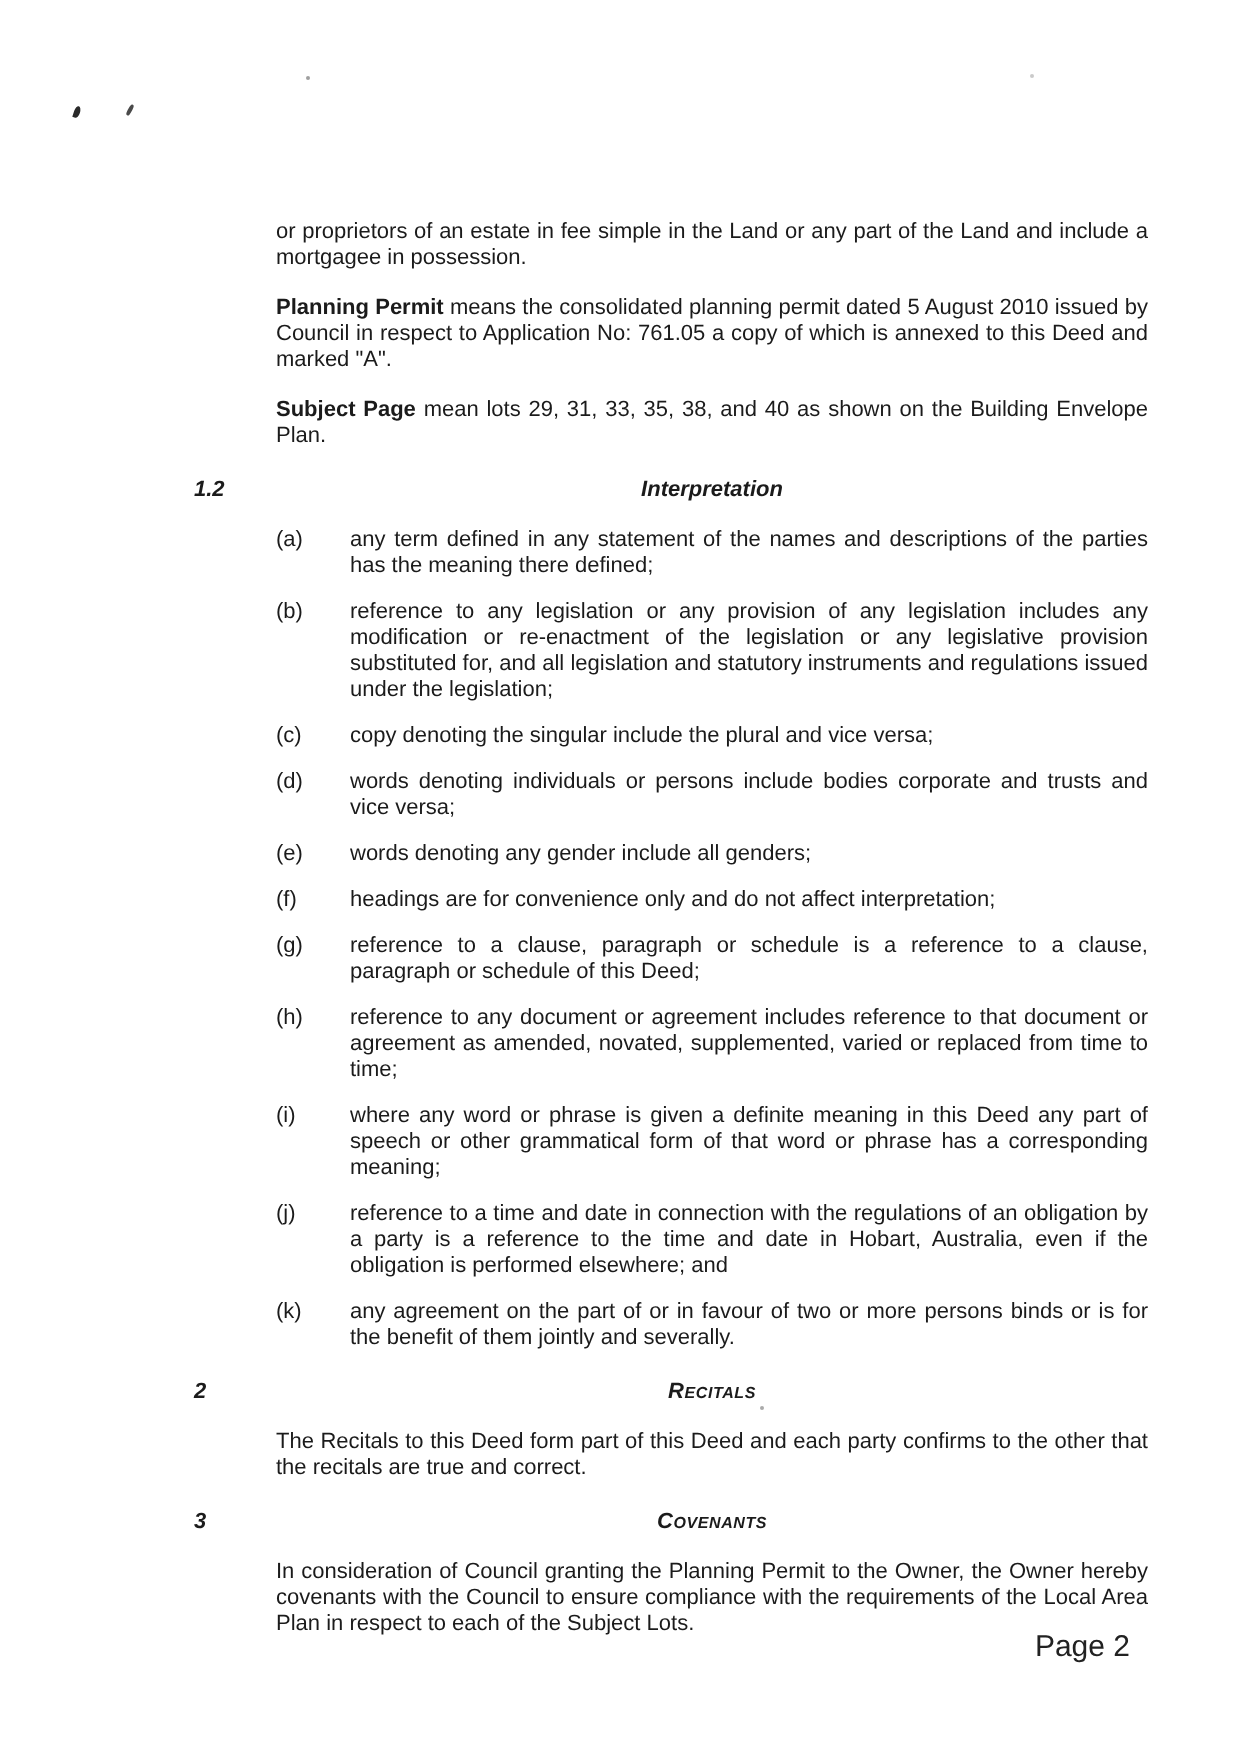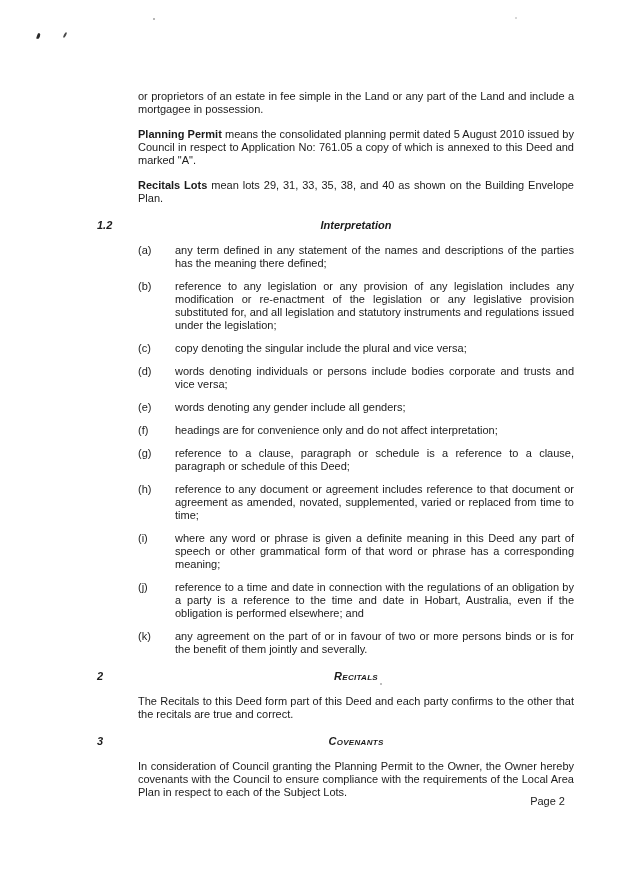--- a/index.html
+++ b/index.html
@@ -7,20 +7,21 @@
   body {
     width: 622px; height: 880px;
     font-family: "Liberation Sans", "DejaVu Sans", sans-serif;
     color: #1b1b1b;
     position: relative;
     overflow: hidden;
   }
   .page {
     position: absolute; inset: 0;
     background: #ffffff;
+    margin-top: 20px;
   }
   .content {
     position: absolute;
     left: 97px; top: 90px;
     width: 477px;
     font-size: 11px;
     line-height: 13px;
   }
   .para {
     text-align: justify;
@@ -42,21 +43,21 @@
     display: flex;
     margin-left: 41px;
     margin-bottom: 10px;
   }
   .item-label { width: 37px; flex: 0 0 37px; }
   .item-text { flex: 1; text-align: justify; }
   .intro-para { margin-bottom: 12px; }
   .footer-page {
     position: absolute;
     right: 57px; top: 795px;
-    font-size: 11px;
+    font-size: 15px;
     color: #222;
   }
   
   .artifact { position: absolute; background: #2a2a2a; }
   .artifact-comma {
     left: 37px; top: 33px; width: 3px; height: 6px;
     border-radius: 50% 50% 50% 0; transform: rotate(18deg);
   }
   .artifact-tick {
     left: 64px; top: 32px; width: 2px; height: 6px;
@@ -85,21 +86,21 @@
   <span class="artifact artifact-dot1"></span>
   <span class="artifact artifact-dot2"></span>
   <span class="artifact artifact-dot3"></span>
 
   <div class="content">
 
     <p class="para">or proprietors of an estate in fee simple in the Land or any part of the Land and include a mortgagee in possession.</p>
 
     <p class="para"><span class="term">Planning Permit</span><span> means the consolidated planning permit dated 5 August 2010 issued by Council in respect to Application No: 761.05 a copy of which is annexed to this Deed and marked "A".</span></p>
 
-    <p class="para"><span class="term">Recitals Lots</span><span> mean lots 29, 31, 33, 35, 38, and 40 as shown on the Building Envelope Plan.</span></p>
+    <p class="para"><span class="term">Subject Page</span><span> mean lots 29, 31, 33, 35, 38, and 40 as shown on the Building Envelope Plan.</span></p>
 
     <div class="section-head">
       <span class="section-number">1.2</span>
       <span class="section-title">Interpretation</span>
     </div>
 
 
     <div class="list-item">
       <span class="item-label">(a)</span>
       <span class="item-text">any term defined in any statement of the names and descriptions of the parties has the meaning there defined;</span>

